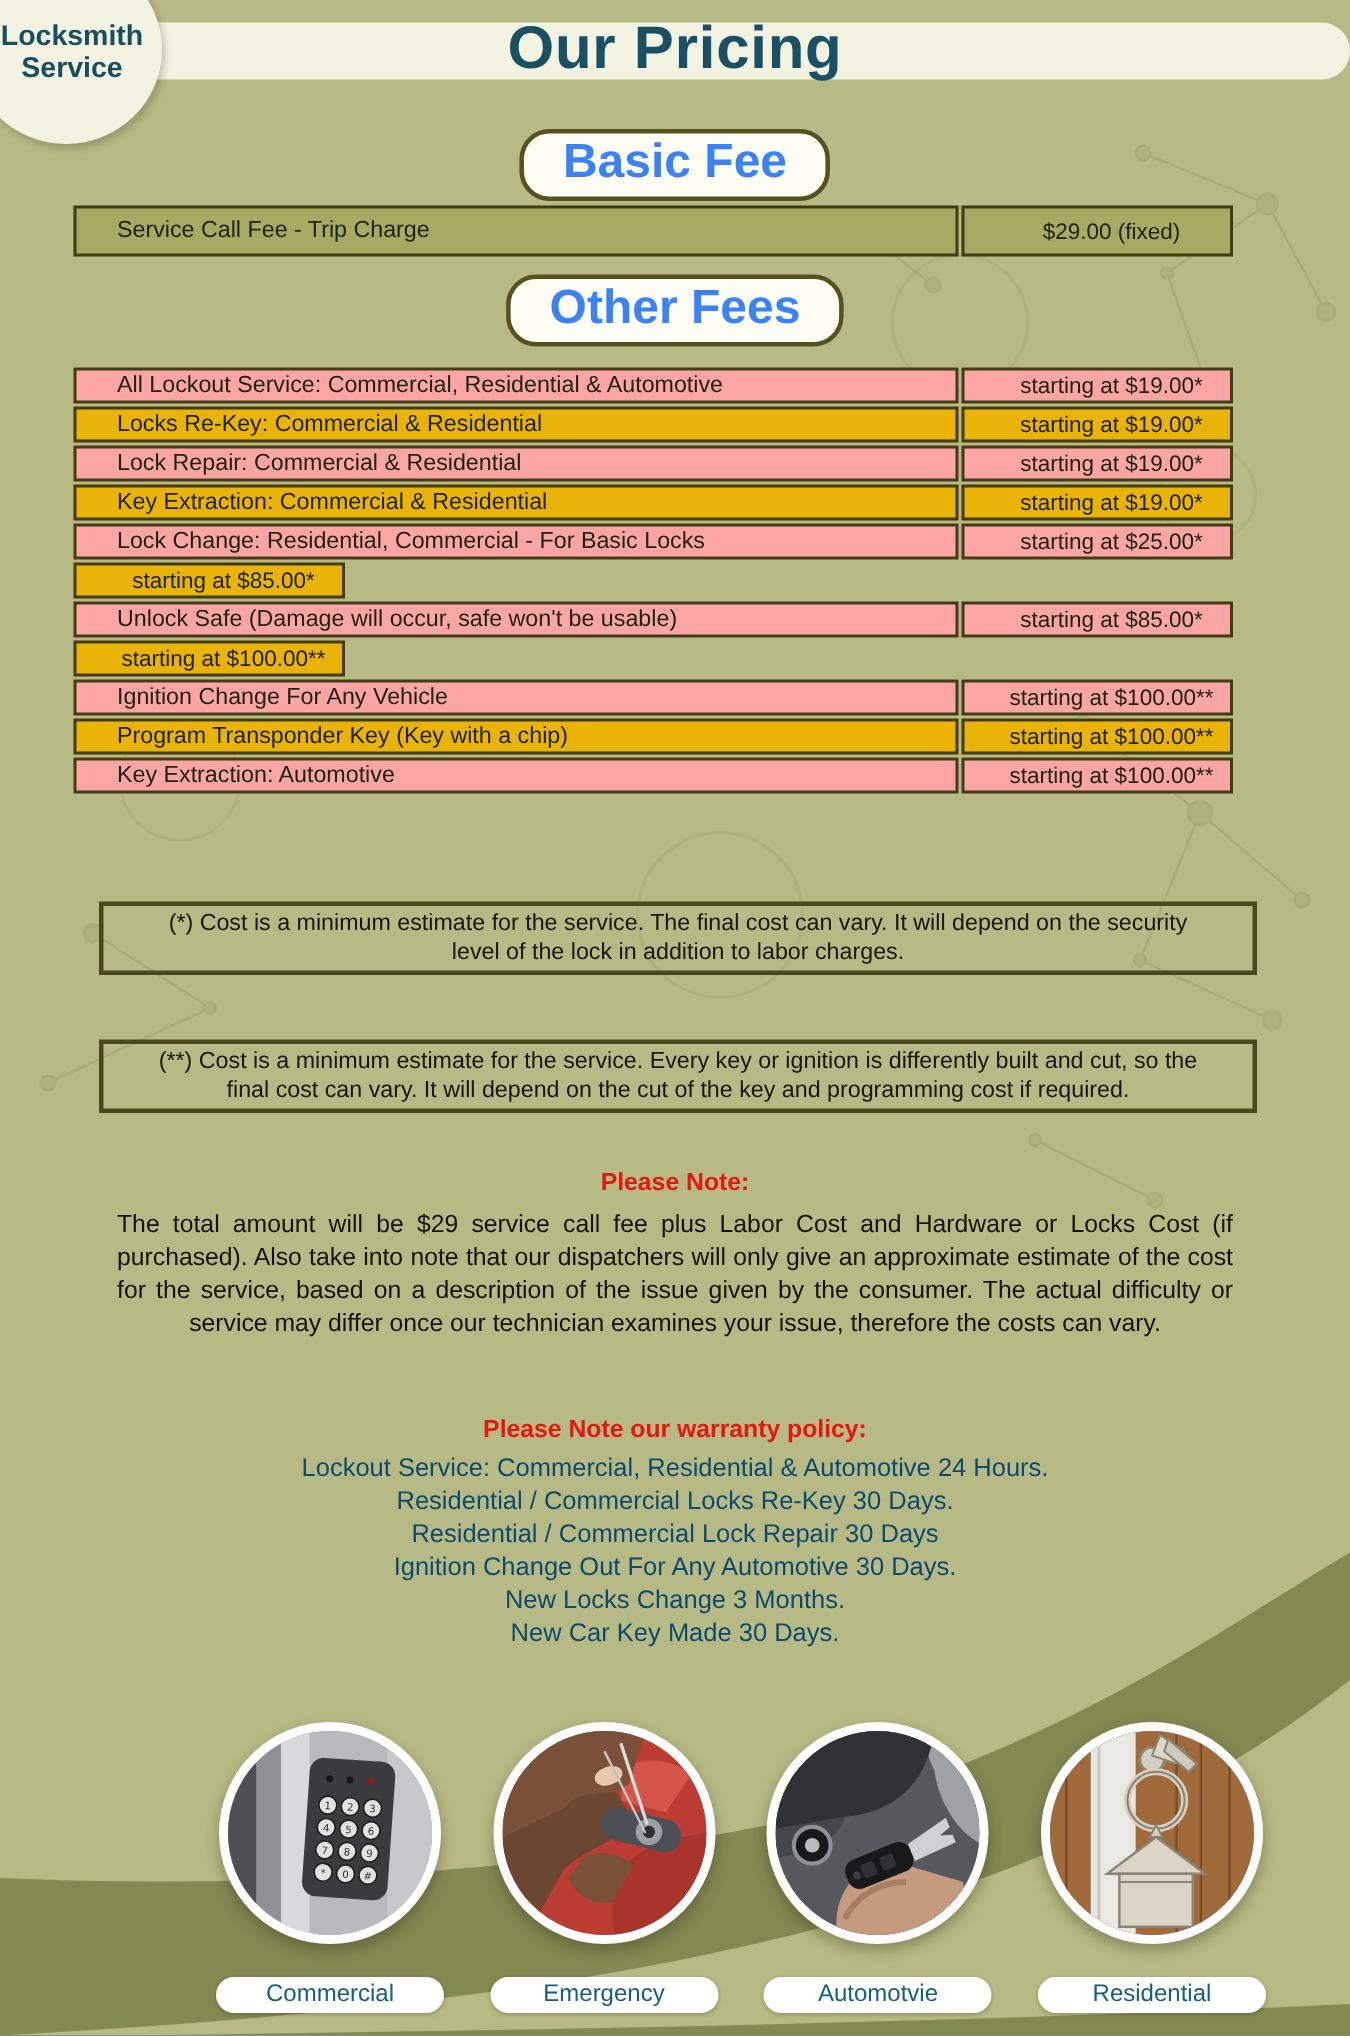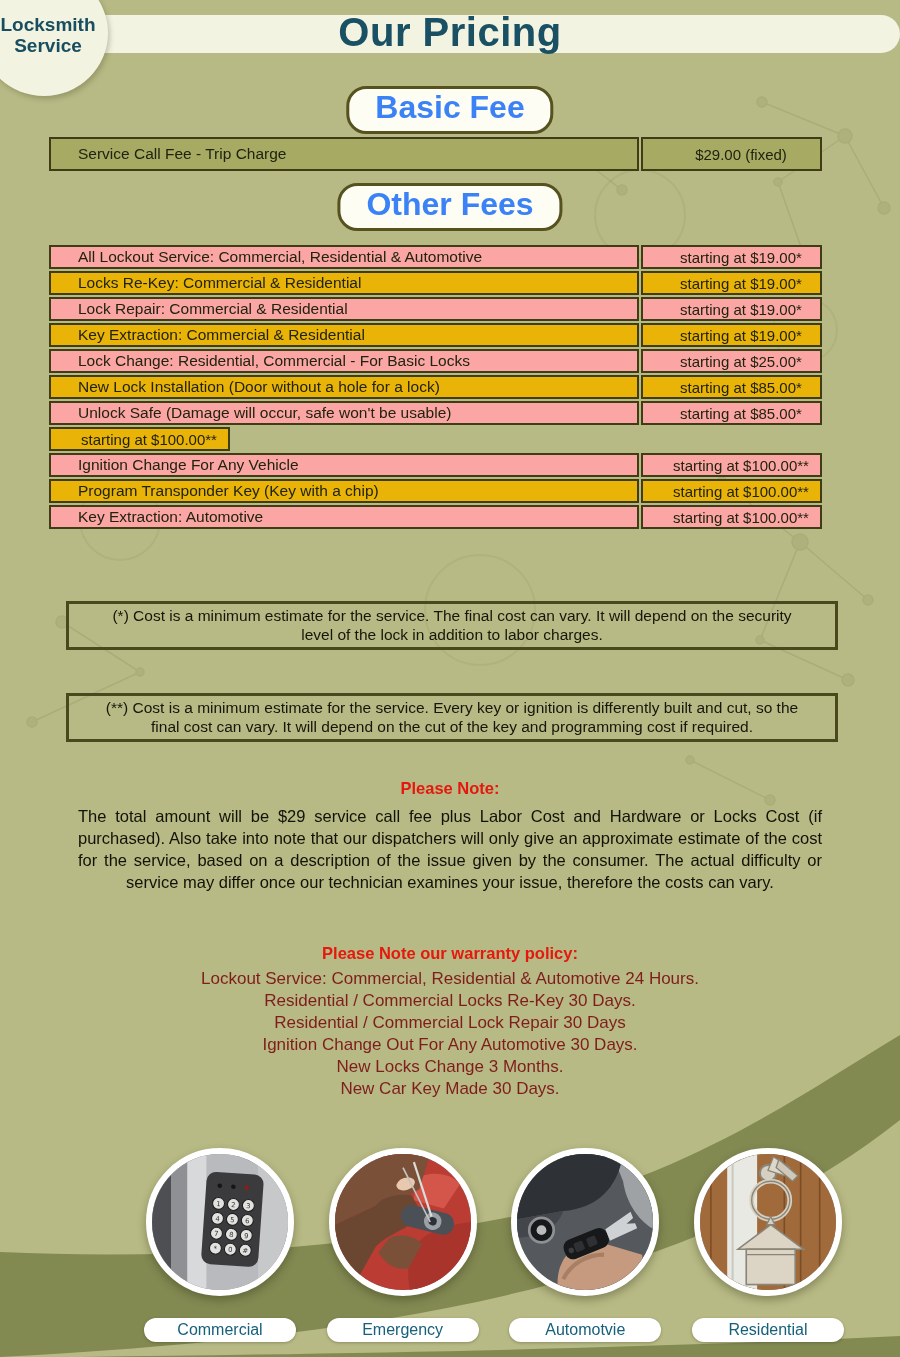--- a/index.html
+++ b/index.html
@@ -69,21 +69,21 @@
   .please-note { position:absolute; top:779px; left:78px; width:744px; text-align:center; z-index:1; }
   .red-title { color:#e5180e; font-weight:bold; font-size:16.5px; margin-bottom:7px; }
   .pn-body {
     text-align:justify; text-align-last:center;
     font-size:16.5px; line-height:22px; color:#121207;
   }
 
   
   .warranty { position:absolute; top:944px; left:0; width:100%; text-align:center; z-index:1; }
   .warranty .red-title { margin-bottom:5px; }
-  .w-item { font-size:17px; line-height:22px; color:#7f1d1d; }
+  .w-item { font-size:17px; line-height:22px; color:#0c4a6e; }
 
   
   .categories {
     position:absolute; top:1148px; left:140px; width:708px;
     display:flex; justify-content:space-between; z-index:2;
   }
   .category { width:160px; display:flex; flex-direction:column; align-items:center; }
   .photo-circle {
     width:136px; height:136px; border-radius:50%; border:6px solid #ffffff;
     overflow:hidden; box-shadow:0 4px 9px rgba(40,40,15,.35); background:#888;
@@ -187,21 +187,20 @@
         <div class="cell service">Key Extraction: Commercial &amp; Residential</div>
         <div class="cell price">starting at $19.00*</div>
       </div>
 
       <div class="fee-row row-light">
         <div class="cell service">Lock Change: Residential, Commercial - For Basic Locks</div>
         <div class="cell price">starting at $25.00*</div>
       </div>
 
       <div class="fee-row row-dark">
-        <div class="cell service">New Lock Installation (Door without a hole for a lock)</div>
         <div class="cell price">starting at $85.00*</div>
       </div>
 
       <div class="fee-row row-light">
         <div class="cell service">Unlock Safe (Damage will occur, safe won't be usable)</div>
         <div class="cell price">starting at $85.00*</div>
       </div>
 
       <div class="fee-row row-dark">
         <div class="cell price">starting at $100.00**</div>

